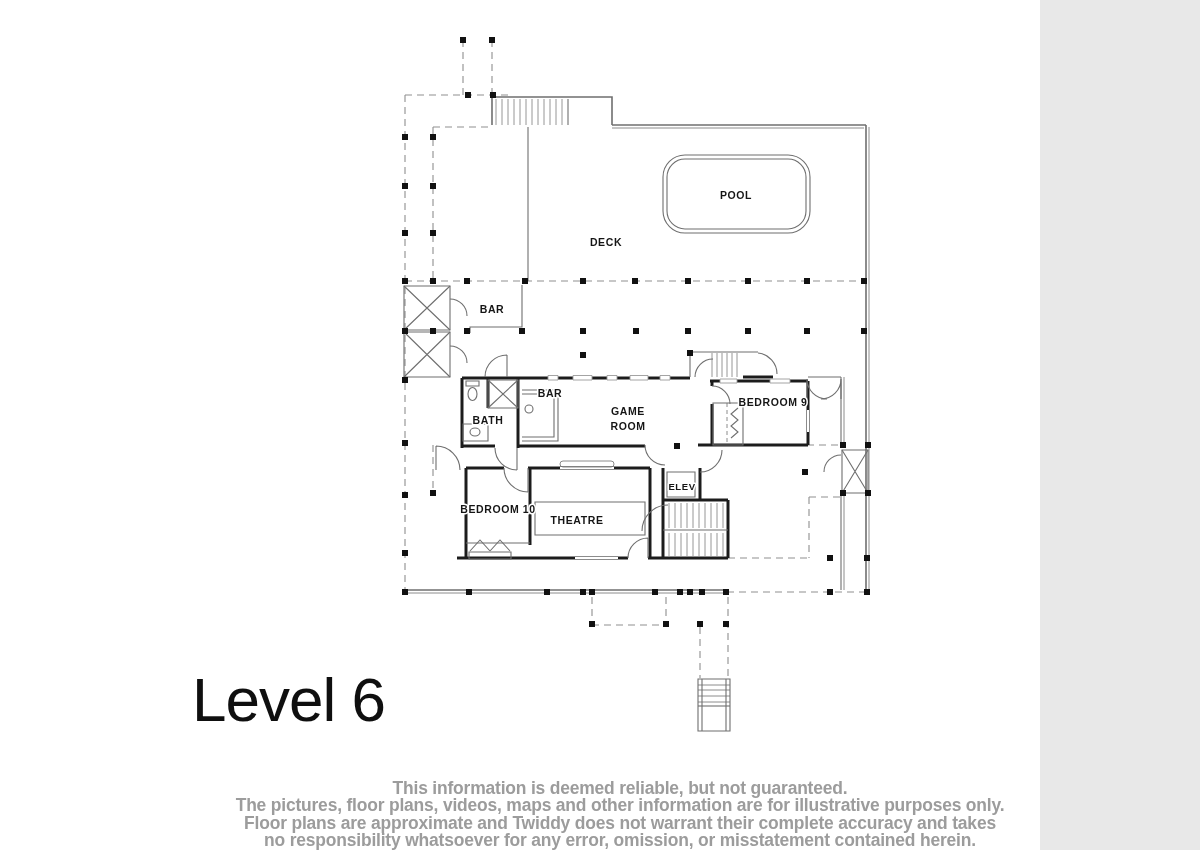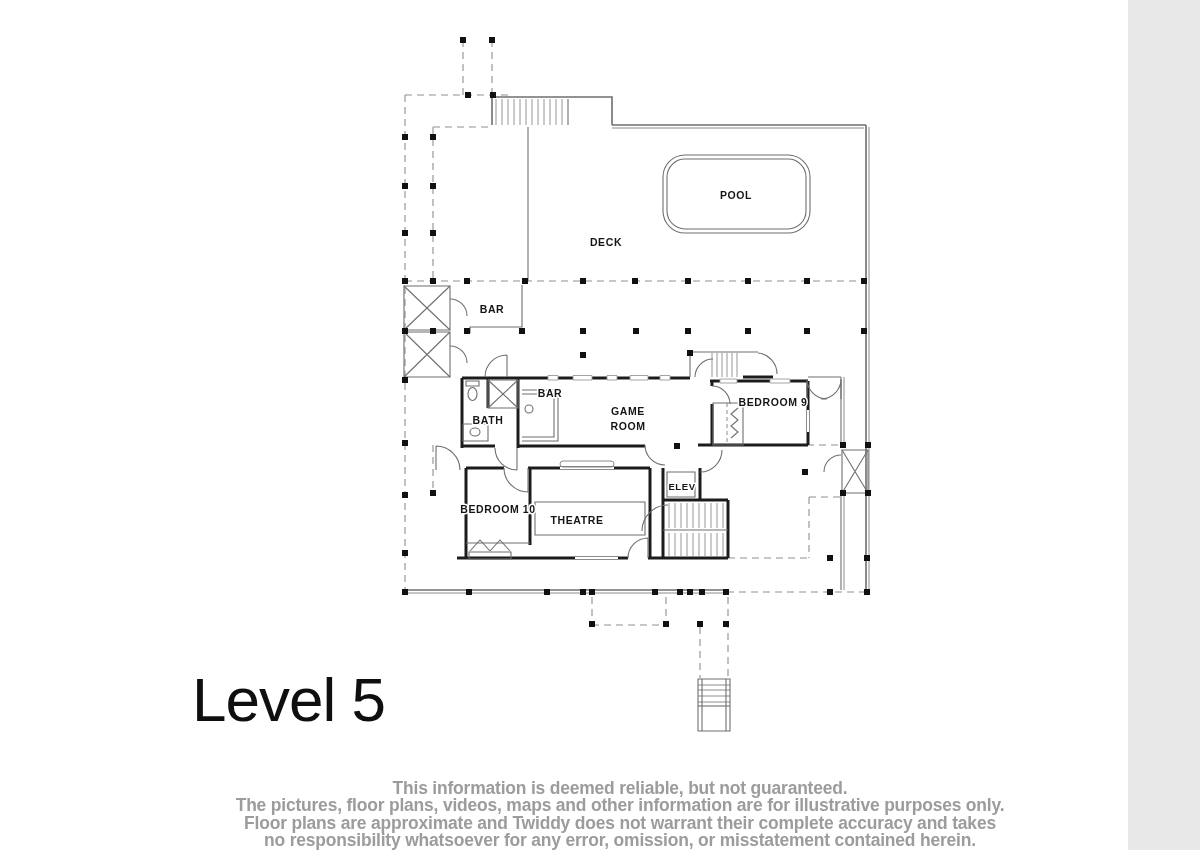--- a/index.html
+++ b/index.html
@@ -1,21 +1,21 @@
 <!DOCTYPE html>
 <html style="--wall: #1c1c1c; --line: #6f6f6f; --dash: #8f8f8f; --label: #151515; --level: #0f0f0f; --disc: #9c9c9c; --bg: #ffffff;"><head>
 <meta charset="utf-8">
 <style>
   :root{
     --wall:#1c1c1c; --line:#6f6f6f; --dash:#8f8f8f; --label:#151515;
     --level:#0f0f0f; --disc:#9c9c9c; --bg:#ffffff;
   }
   html,body{margin:0;padding:0;}
   body{background:#e8e8e8;font-family:"Liberation Sans",sans-serif;}
-  .canvas{position:relative;width:1128px;height:850px;background:var(--bg);overflow:hidden;}
+  .canvas{position:relative;width:1040px;height:850px;background:var(--bg);overflow:hidden;}
   svg{position:absolute;left:0;top:0;}
   svg *{vector-effect:non-scaling-stroke;}
   .thin{stroke:var(--line);stroke-width:1.1;fill:none;}
   .thin2{stroke:var(--line);stroke-width:0.8;fill:none;}
   .outline{stroke:var(--line);stroke-width:1.6;fill:none;}
   .dashed{stroke:var(--dash);stroke-width:1.1;fill:none;stroke-dasharray:7 5;}
   .wall{stroke:var(--wall);stroke-width:3;fill:none;}
   .hatch{stroke:#8a8a8a;stroke-width:0.9;fill:none;}
   .posts rect{fill:#111;stroke:none;}
   .win{fill:#ffffff;stroke:#9a9a9a;stroke-width:0.9;}
@@ -336,21 +336,21 @@
       <text x="550" y="397">BAR</text>
       <text x="628" y="415">GAME</text>
       <text x="628" y="430">ROOM</text>
       <text x="773" y="406">BEDROOM 9</text>
       <text x="498" y="513">BEDROOM 10</text>
       <text x="577" y="524">THEATRE</text>
       <text x="682" y="490" class="small">ELEV</text>
     </g>
   </svg>
 
-  <div class="level-label">Level 5</div>
+  <div class="level-label">Level 6</div>
 
   <div class="disclaimer">
     <div>This information is deemed reliable, but not guaranteed.</div>
     <div>The pictures, floor plans, videos, maps and other information are for illustrative purposes only.</div>
     <div>Floor plans are approximate and Twiddy does not warrant their complete accuracy and takes</div>
     <div>no responsibility whatsoever for any error, omission, or misstatement contained herein.</div>
   </div>
 </div>
 
 </body></html>

